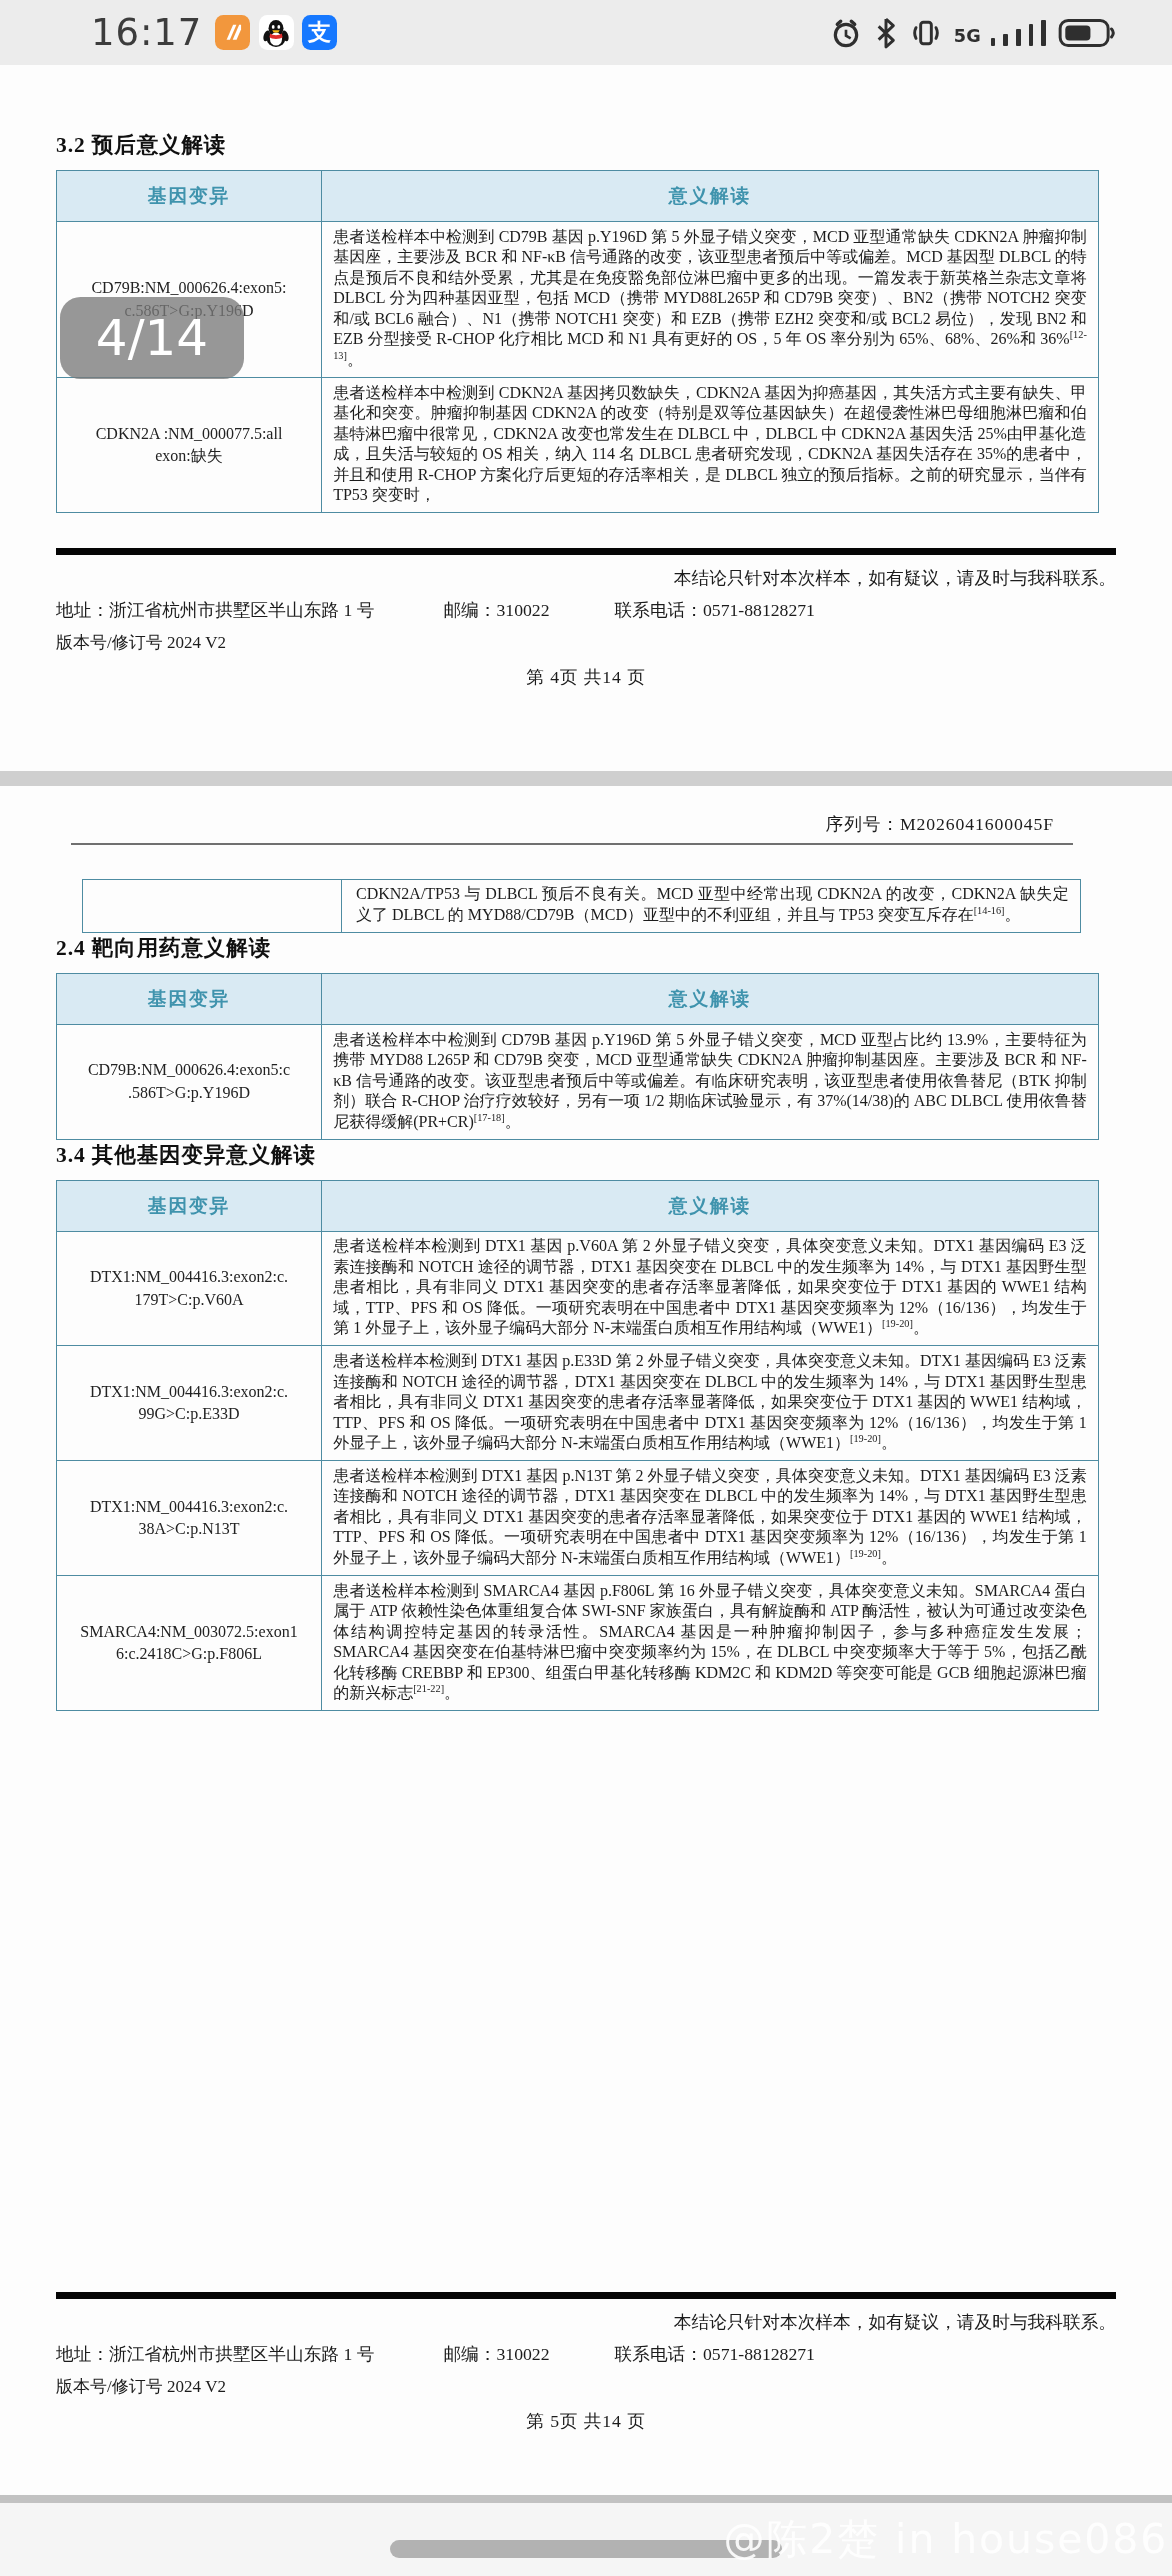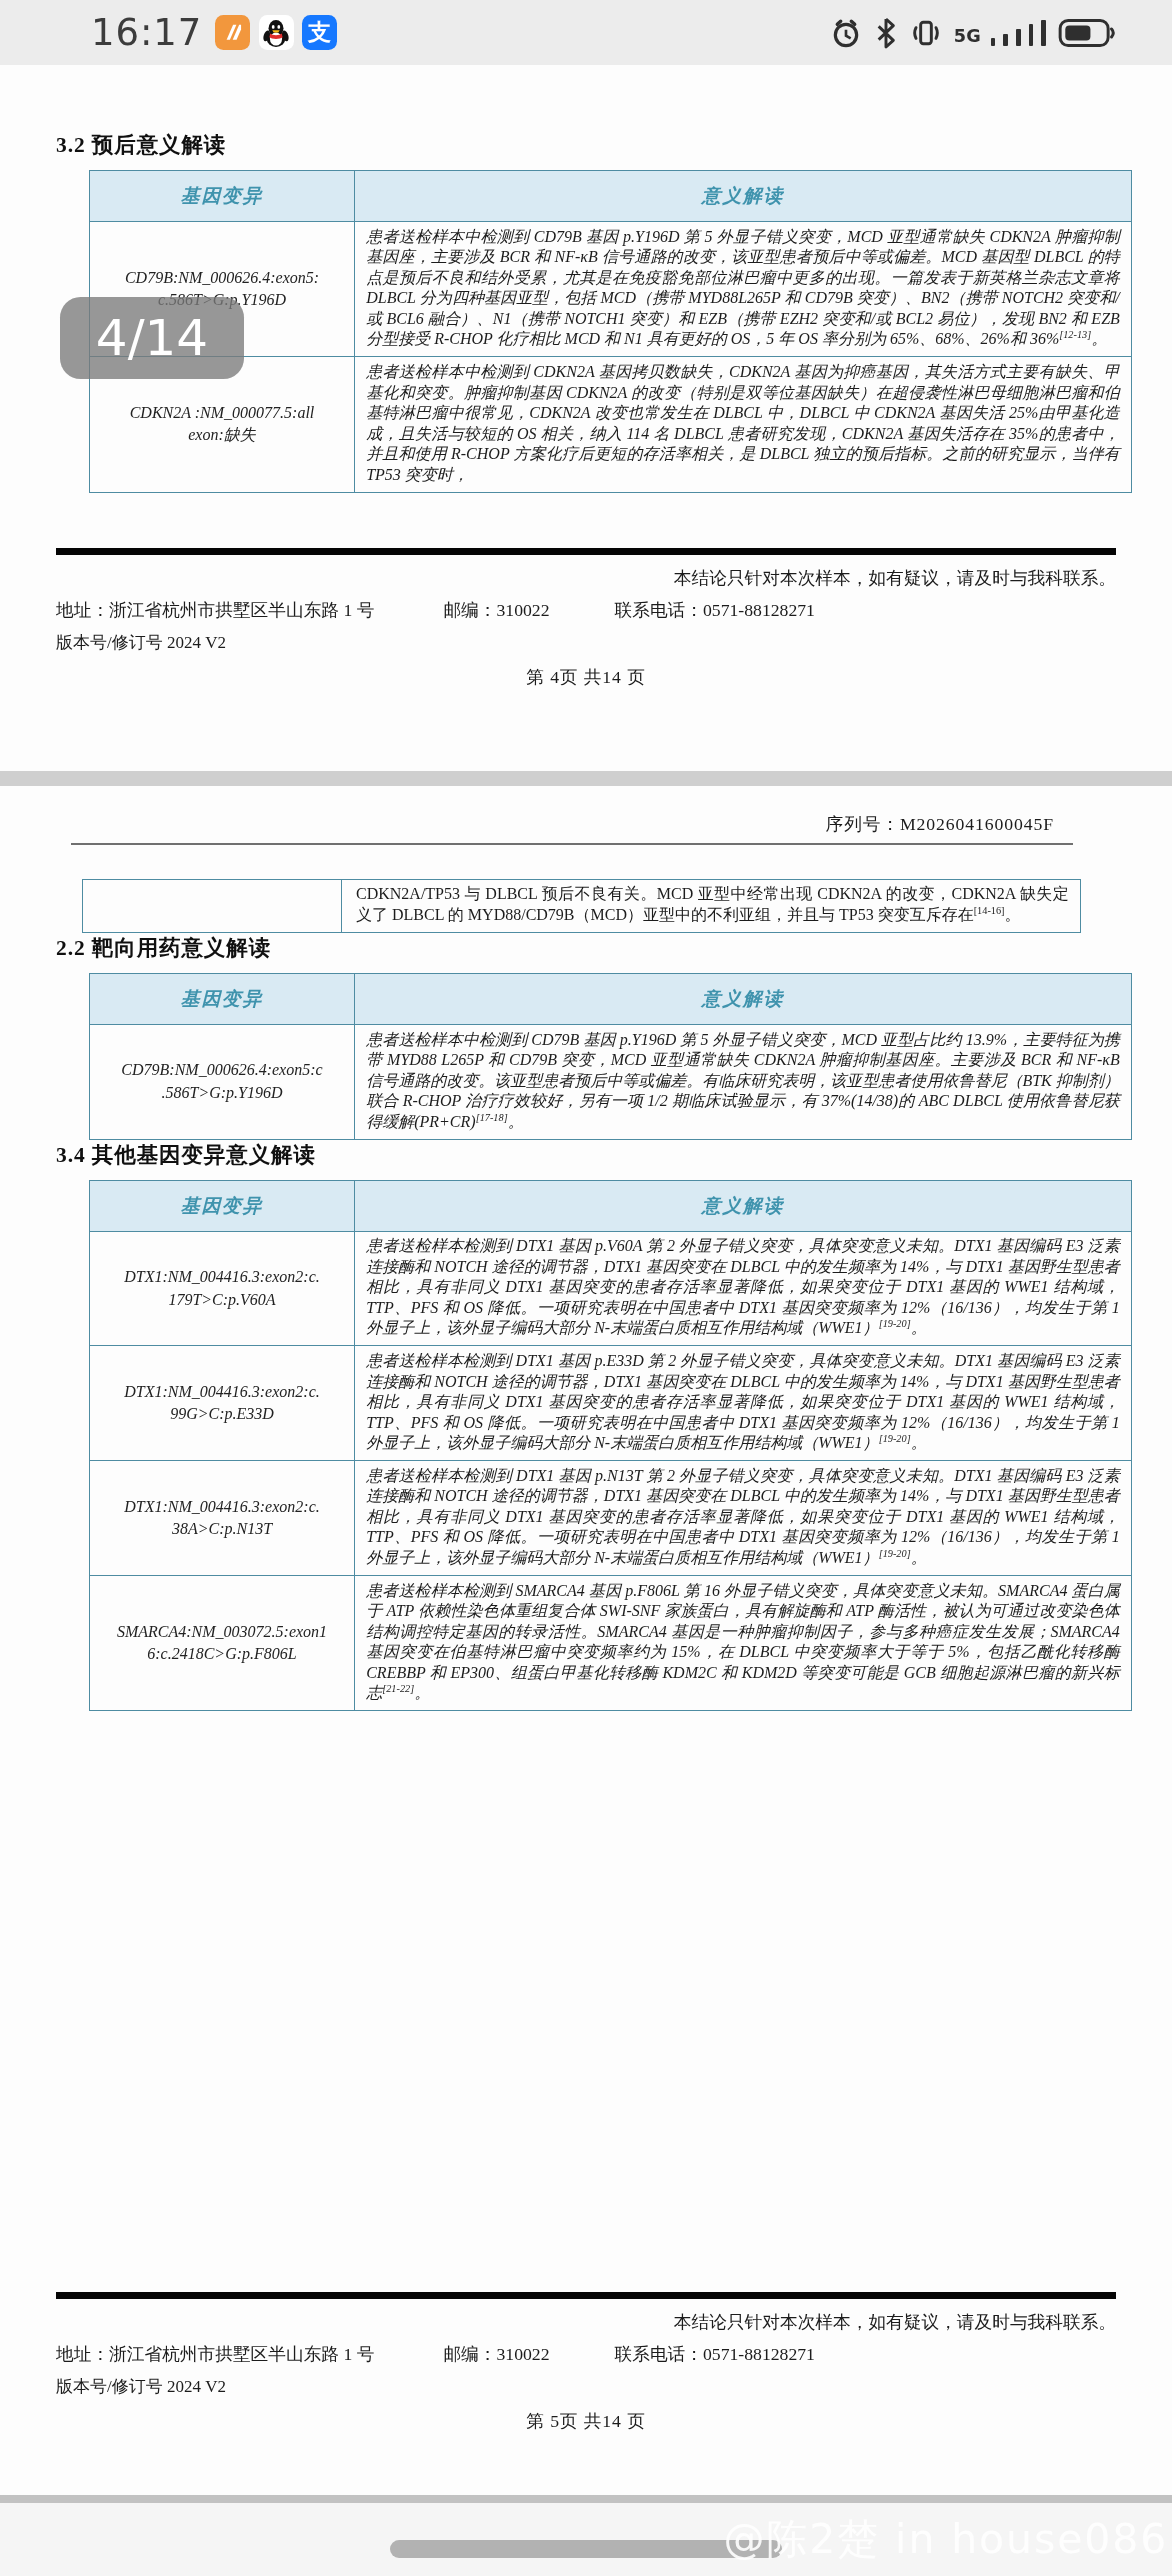--- a/index.html
+++ b/index.html
@@ -18,21 +18,21 @@
   .sig-wrap{display:flex;align-items:flex-end;gap:8px;}
   .sig-label{font-family:"DejaVu Sans",sans-serif;font-size:17.7px;font-weight:700;line-height:1;margin-right:1.9px;color:#2f2f2f;}
   .bar{width:4.7px;background:#2f2f2f;border-radius:0.9px;}
   
   .page{background:#fdfdfd;width:1172px;box-sizing:border-box;position:relative;overflow:hidden;}
   .page4{height:706px;padding:65px 56px 0 56px;}
   .page5{height:1709px;padding:26px 56px 0 56px;}
   .page-gap{height:15px;background:#cfcfcf;}
   h2.sec{font-size:21.5px;font-weight:700;color:#101010;margin:0 0 11.2px 0;letter-spacing:0.9px;}
   
-  table.gt{border-collapse:collapse;width:calc(100% - 17px);margin-left:33px;table-layout:fixed;font-style:italic;}
+  table.gt{border-collapse:collapse;width:calc(100% - 17px);margin-left:0;table-layout:fixed;}
   table.gt,table.gt th,table.gt td{border:1.9px solid #4e8ca2;}
   table.gt th{background:#d9eaf3;color:#3f93ad;font-size:18.7px;font-weight:700;padding:12px 0;letter-spacing:1.9px;}
   td.gene{width:265px;text-align:center;font-size:16px;line-height:22.4px;white-space:pre-line;color:#222;padding:3.7px 5.6px;}
   td.mean{padding:4.7px 11.2px 6.5px 11.2px;font-size:16px;line-height:20.5px;text-align:justify;color:#1c1c1c;}
   td.mean sup{font-size:10.3px;line-height:0;}
   
   table.cont{border-collapse:collapse;margin-left:26px;width:999px;table-layout:fixed;}
   table.cont,table.cont td{border:1.9px solid #4e8ca2;padding-left:14px;}
   
   .black-bar{height:6.5px;background:#050505;}
@@ -173,21 +173,21 @@
         </colgroup>
       <tbody>
         <tr>
           <td class="gene"></td>
           <td class="mean"><span>CDKN2A/TP53 与 DLBCL 预后不良有关。MCD 亚型中经常出现 CDKN2A 的改变，CDKN2A 缺失定义了 DLBCL 的 MYD88/CD79B（MCD）亚型中的不利亚组，并且与 TP53 突变互斥存在</span><sup>[14-16]</sup><span>。</span></td>
         </tr>
       </tbody>
     </table>
   </div>
 
-  <h2 class="sec h33">2.2 靶向用药意义解读</h2>
+  <h2 class="sec h33">2.4 靶向用药意义解读</h2>
   <table class="gt t33">
     <colgroup>
         <col style="width:265px">
         <col>
       </colgroup>
     <thead>
       <tr>
         <th>基因变异</th>
         <th>意义解读</th>
       </tr>

